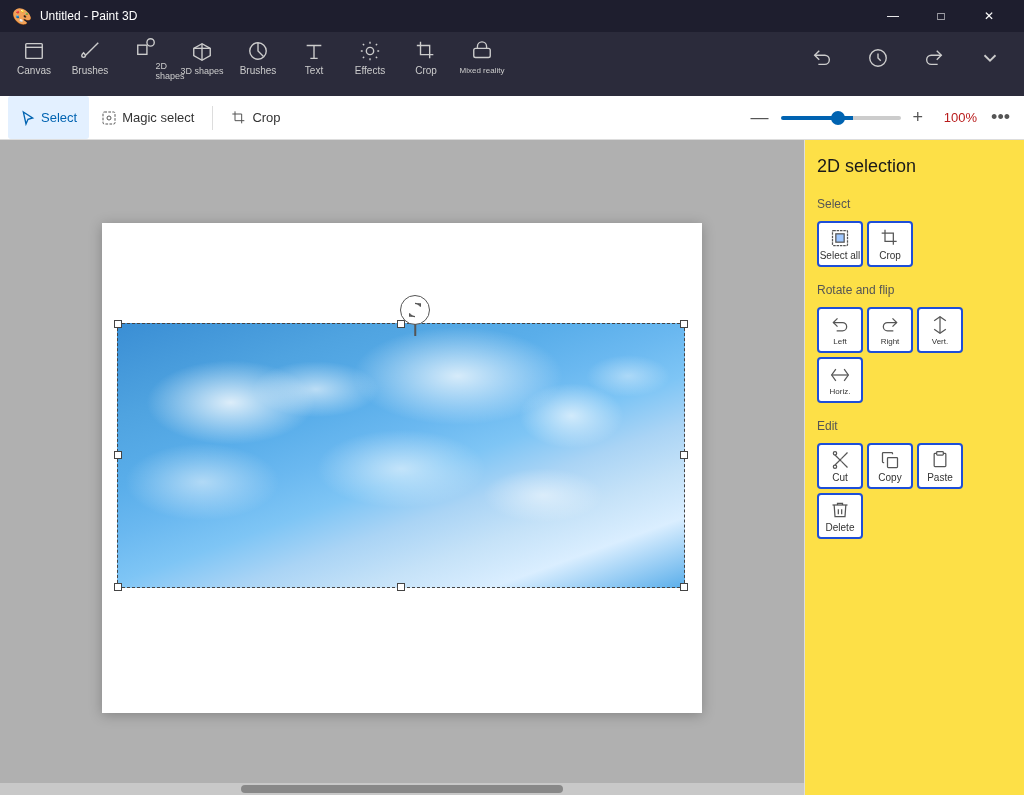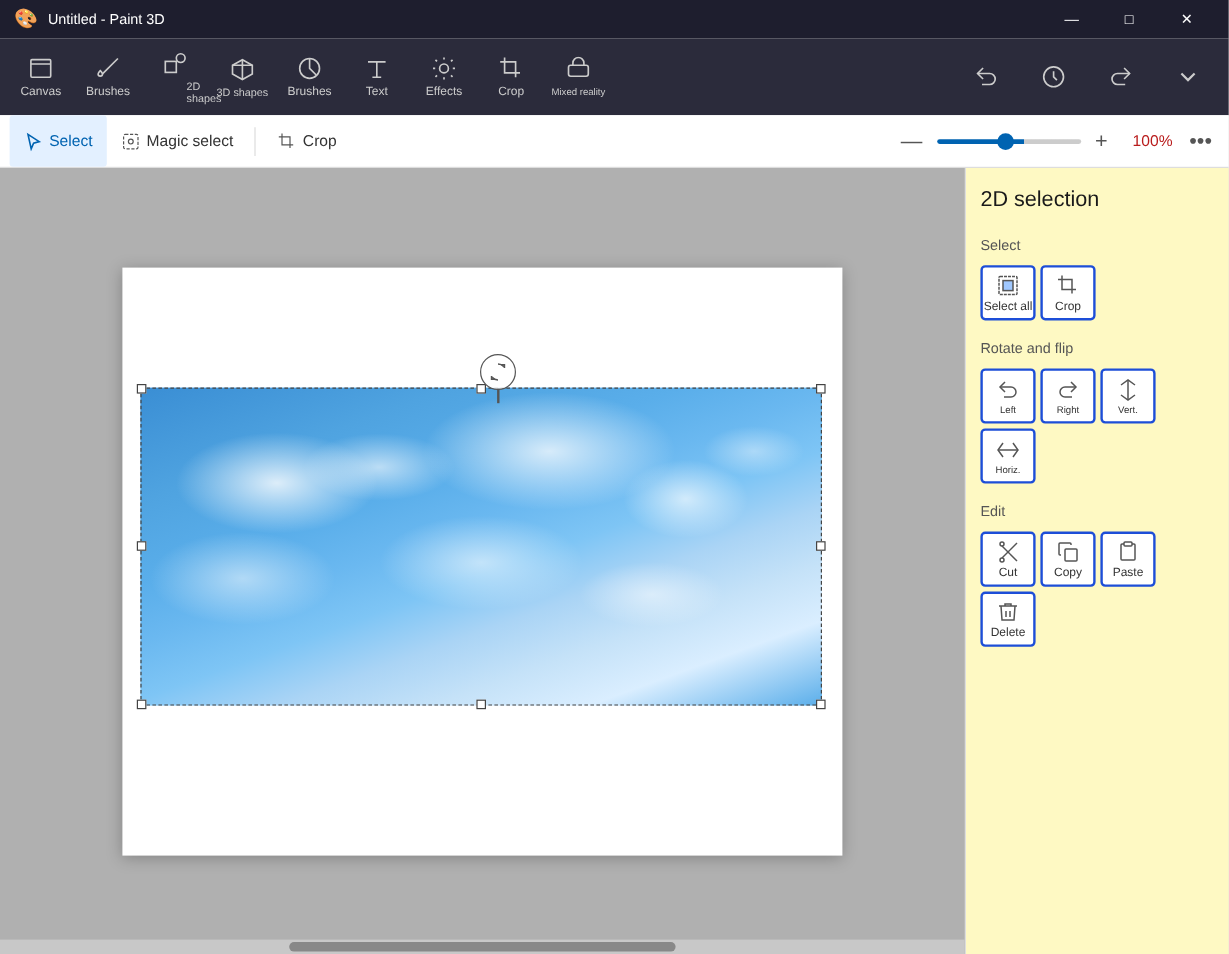--- a/index.html
+++ b/index.html
@@ -24,21 +24,20 @@
       display: flex; align-items: center; justify-content: center;
       color: #fff; font-size: 12px; cursor: pointer;
     }
 
     
     #toolbar {
       width: 100%;
       height: 64px;
       background: #2b2b3b;
       display: flex;
-      align-items: center;
       padding: 0 8px;
       gap: 4px;
     }
     .tool-btn {
       display: flex; flex-direction: column; align-items: center; justify-content: center;
       width: 52px; height: 52px;
       color: #ccc; font-size: 10px; gap: 3px; border-radius: 4px; cursor: pointer;
     }
     .tool-btn svg { width: 22px; height: 22px; }
 
@@ -198,21 +197,21 @@
       width: 40%;
       height: 8px;
       top: 2px;
       background: #888;
       border-radius: 4px;
     }
 
     
     #right-panel {
       width: 220px;
-      background: #fef9c3;
+      background: #fde047;
       border-left: 1px solid #ddd;
       padding: 16px 12px;
       display: flex;
       flex-direction: column;
       gap: 16px;
       overflow-y: auto;
     }
     #panel-title {
       font-size: 18px;
       font-weight: 300;

